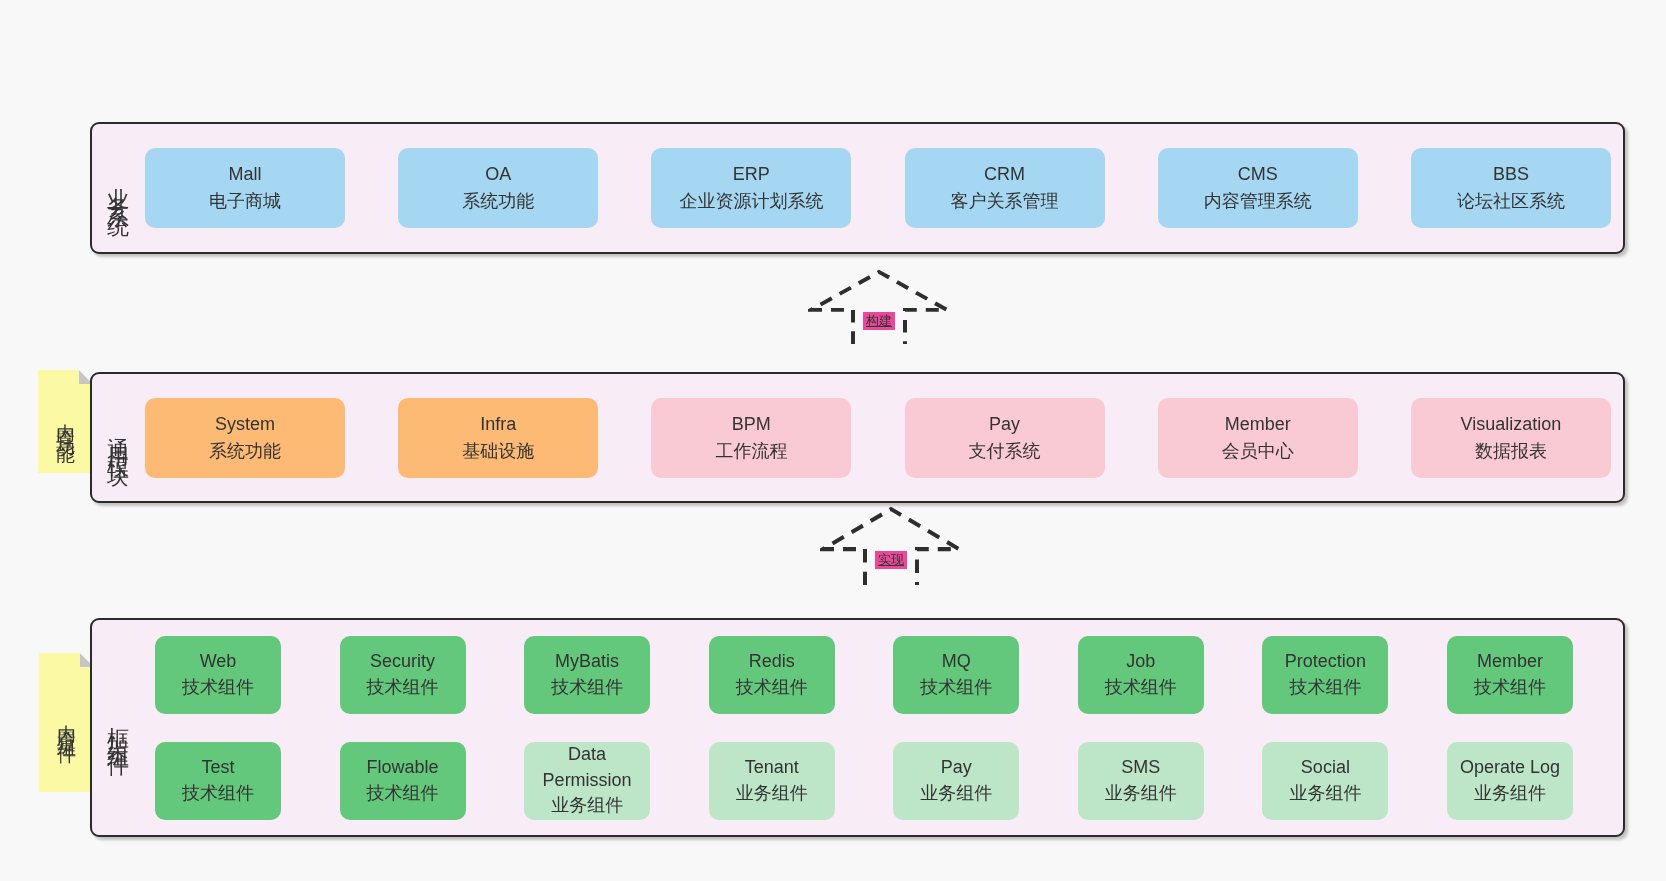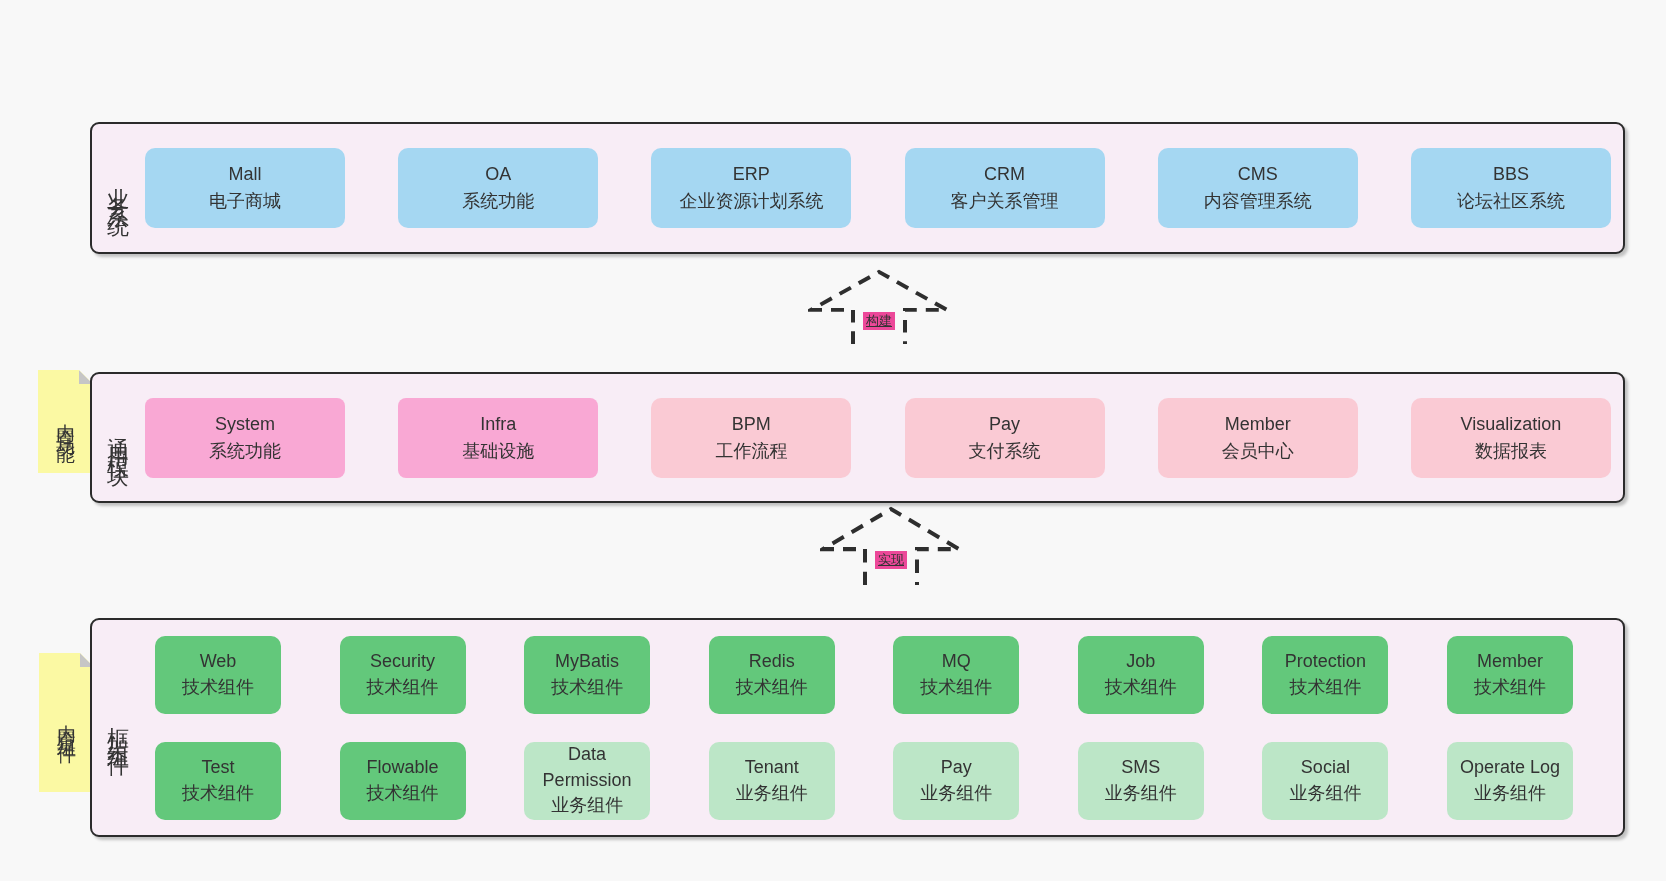--- a/index.html
+++ b/index.html
@@ -48,21 +48,21 @@
     border-radius:10px;
     display:flex; flex-direction:column;
     align-items:center; justify-content:center;
     text-align:center; line-height:1.5;
     font-size:18px; color:#333;
     box-sizing:border-box; padding:2px 4px;
   }
   .box-lg { width:200px; height:80px; }
   .box-sm { width:126px; height:78px; line-height:1.42; }
   .blue       { background:#a5d7f2; }
-  .red        { background:#f9a8d4;border-radius:8px; }
+  .red        { background:#fdba74; }
   .pink       { background:#facad4; }
   .green      { background:#63c87b; }
   .lightgreen { background:#bce6c7; }
 
   
   .arrow { position:absolute; width:142px; }
   #arrow-build     { left:808px; top:269px; height:76px; }
   #arrow-implement { left:820px; top:506px; height:80px; }
   .arrow svg { display:block; width:100%; height:100%; }
   .arrow-label {

